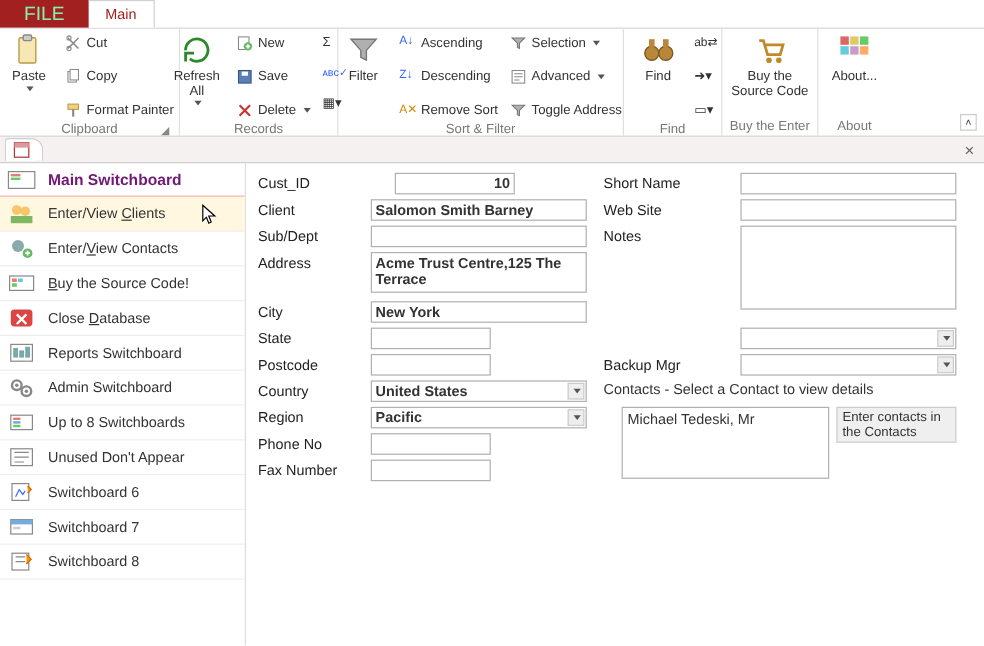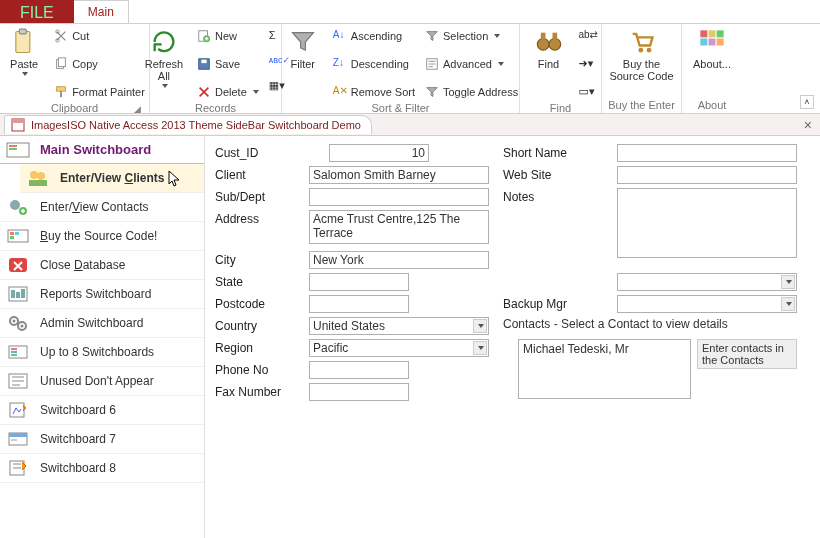--- a/index.html
+++ b/index.html
@@ -155,22 +155,21 @@
   }
   .sb-item {
     position: relative;
     padding: 7px 8px 7px 40px;
     font-size: 12px;
     border-bottom: 1px solid #eee;
     cursor: pointer;
   }
   .sb-item.active {
     background: #fff7e0;
-    font-weight: bold;
-    margin-left: 20px;
+    font-weight: normal;
   }
   .sb-cursor {
     position: absolute;
     right: 22px;
     top: 6px;
     width: 14px;
     height: 18px;
     pointer-events: none;
   }
   
@@ -190,20 +189,21 @@
     color: #222;
     padding-top: 2px;
   }
   .form input[type=text], .form textarea, .form select {
     width: 100%;
     font-family: inherit;
     font-size: 12px;
     padding: 1px 3px;
     border: 1px solid #b0b0b0;
     color: #333;
+    font-weight: bold;
   }
   .form .col-ab { grid-column: 1; }
   .form .col-bb { grid-column: 2; }
   .form .col-cb { grid-column: 3; }
   .form .col-db { grid-column: 4; }
   .short { width: 100px !important; }
   textarea { resize: none; height: 34px; }
   .notes-area { height: 70px; }
   .select-wrap { position: relative; }
   .select-caret {
@@ -448,21 +448,20 @@
     <span style="font-size:9px">˄</span>
   </div>
 </div>
 
 <div class="doc-tabbar">
   <div class="doc-tab">
     <svg width="14" height="14">
         <rect x="1" y="1" width="12" height="12" fill="#fff" stroke="#a33"></rect>
         <rect x="1" y="1" width="12" height="4" fill="#d99"></rect>
       </svg>
-    <span>ImagesISO Native Access 2013 Theme SideBar Switchboard Demo</span>
   </div>
   <div class="doc-close">×</div>
 </div>
 
 <div class="main">
 
   <div class="sidebar">
     <div class="sb-title">
       <svg class="ic" viewBox="0 0 24 20">
           <rect x="1" y="3" width="22" height="14" fill="#fff" stroke="#888"></rect>

